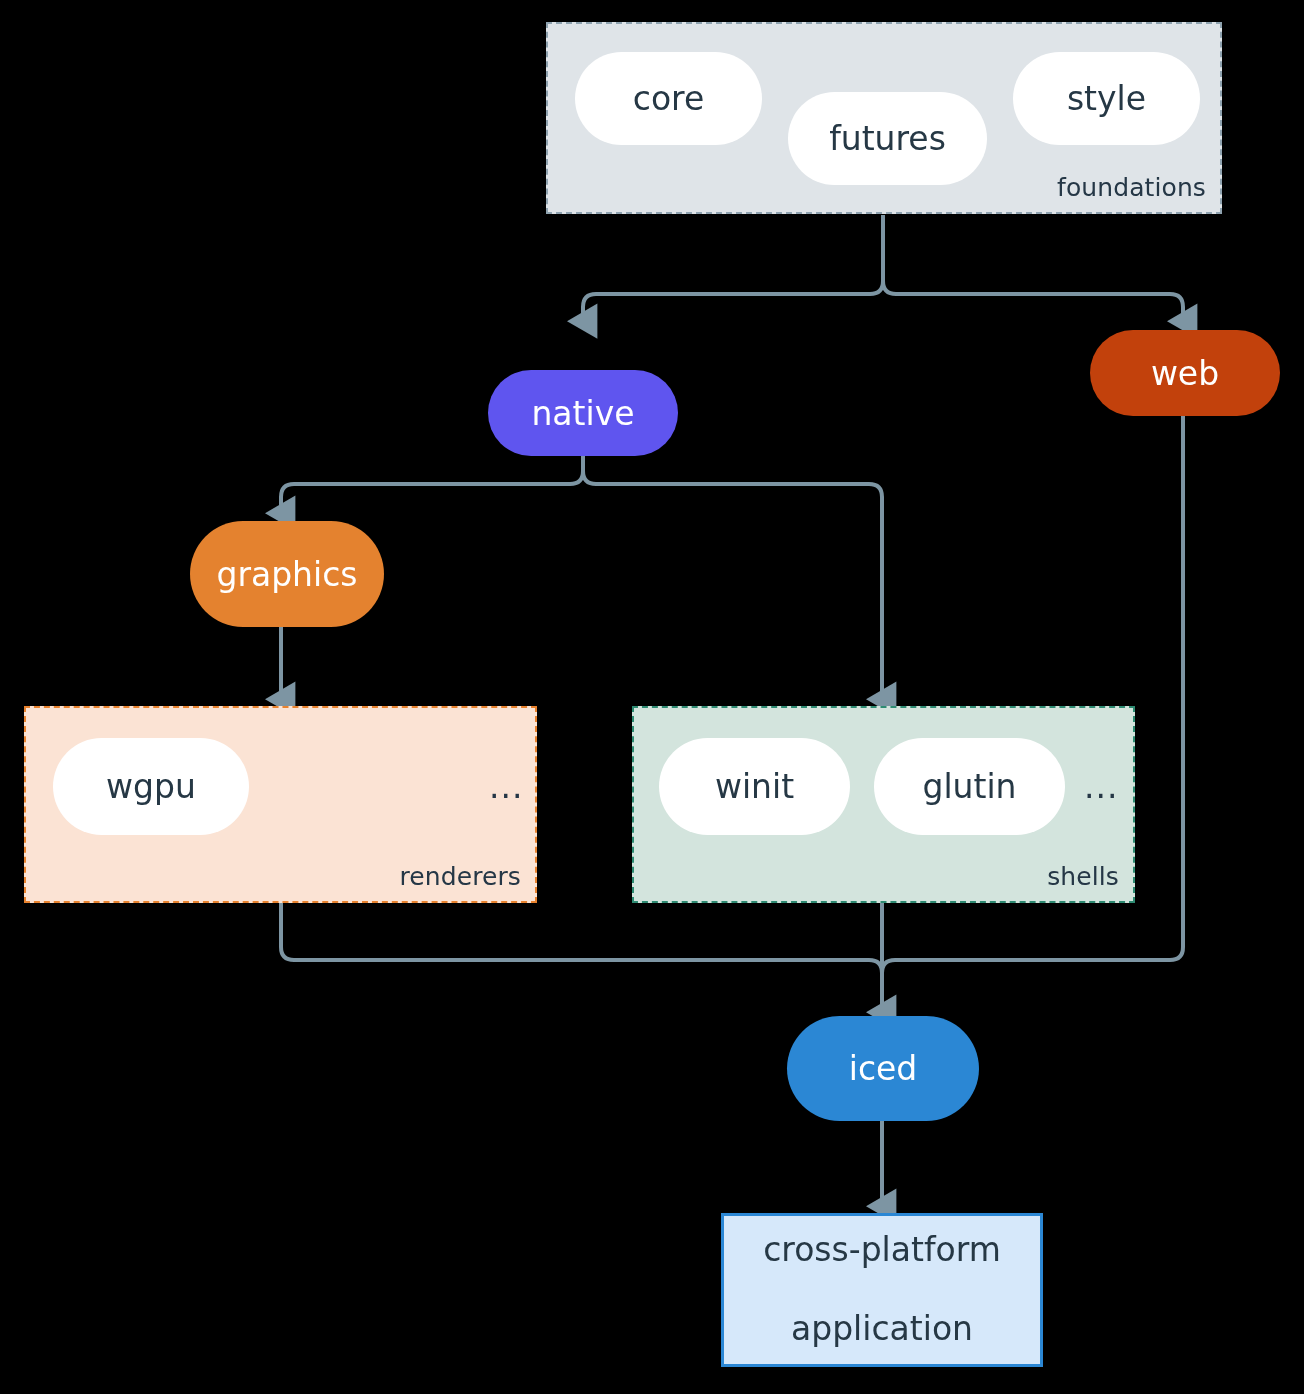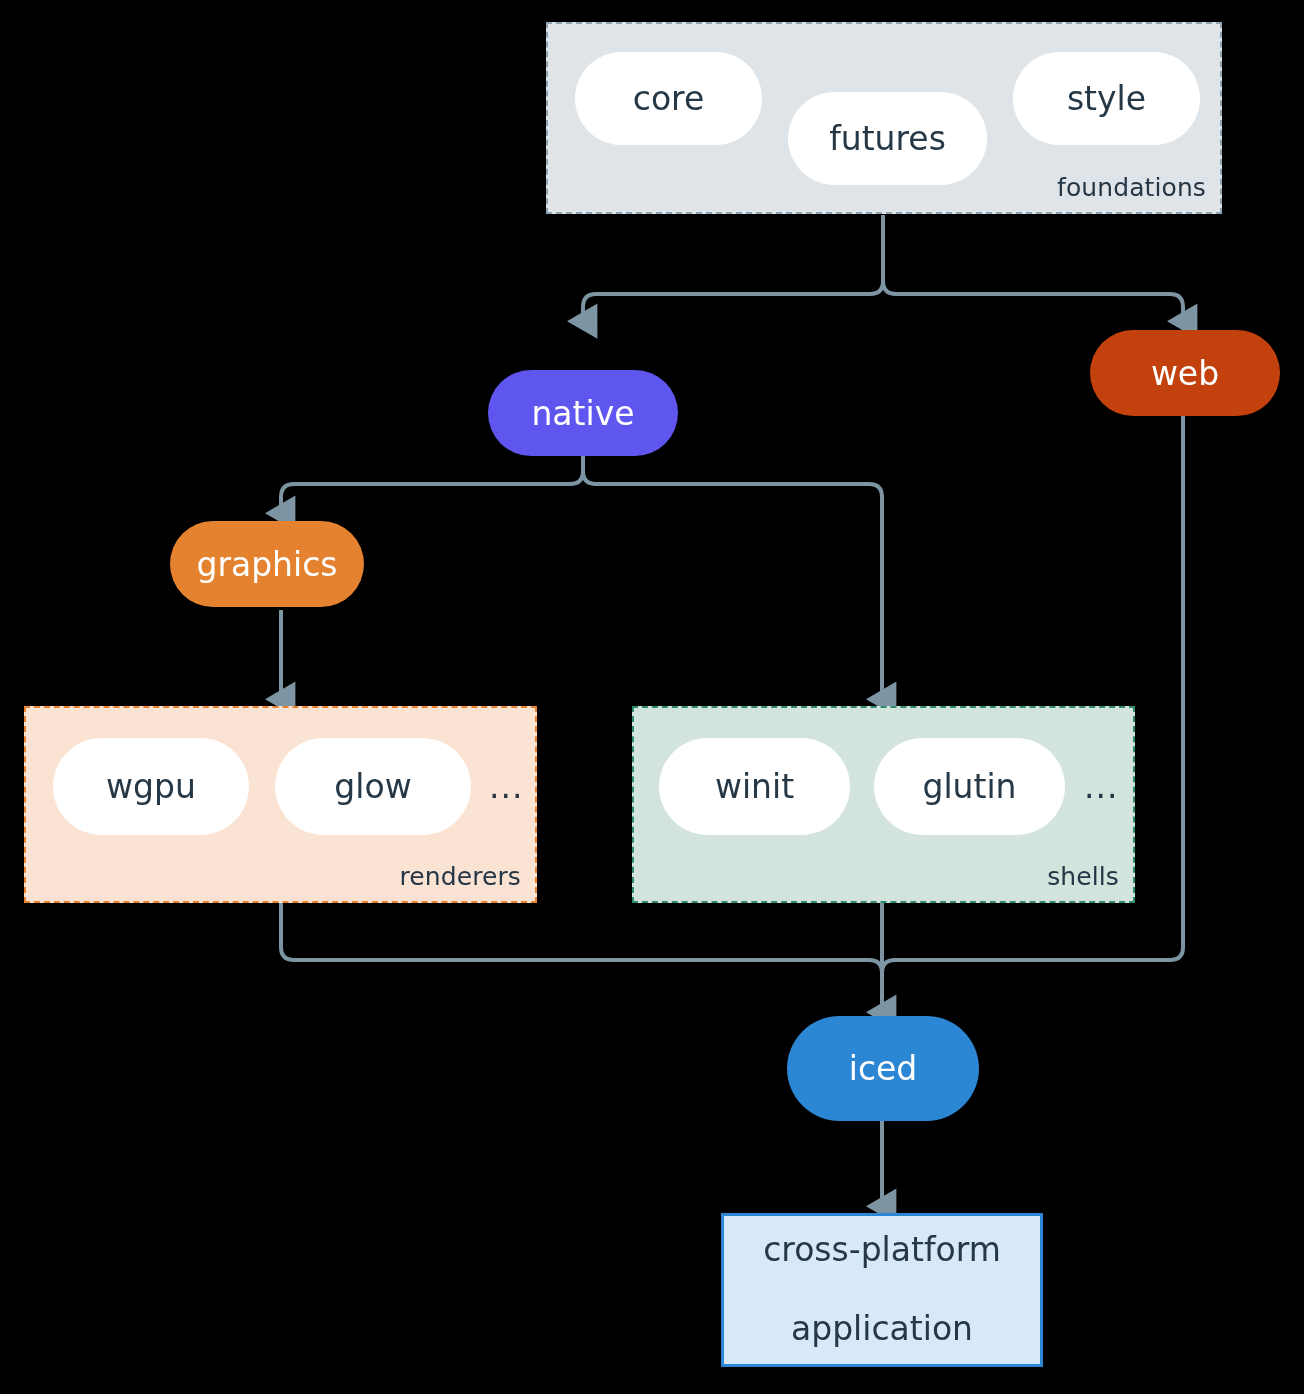--- a/index.html
+++ b/index.html
@@ -120,26 +120,25 @@
     <div class="pill pill-white" style="left:27px; top:28px; width:187px; height:93px;">core</div>
     <div class="pill pill-white" style="left:240px; top:28px; width:199px; height:93px;margin-top:40px;">futures</div>
     <div class="pill pill-white" style="left:465px; top:28px; width:187px; height:93px;">style</div>
     <div class="group-label">foundations</div>
   </div>
 
   <div class="node" style="left:488px; top:330px; width:190px; height:86px; background:#5f55ef;margin-top:40px;">native</div>
 
   <div class="node" style="left:1090px; top:330px; width:190px; height:86px; background:#c2410c;">web</div>
 
-  <div class="node" style="left:170px; top:521px; width:194px; height:86px; background:#e4822f;">graphics</div>
+  <div class="node" style="left:190px; top:521px; width:194px; height:106px; background:#e4822f;">graphics</div>
 
   <div class="group-box" style="left:24px; top:706px; width:513px; height:197px;
               background:#fbe3d4; border:2px dashed #e8822e;">
     <div class="pill pill-white" style="left:27px; top:30px; width:196px; height:97px;">wgpu</div>
-    <div class="pill pill-white" style="left:249px; top:30px; width:196px; height:97px;">glow</div>
     <div class="ellipsis" style="left:463px; top:62px;">...</div>
     <div class="group-label">renderers</div>
   </div>
 
   <div class="group-box" style="left:632px; top:706px; width:503px; height:197px;
               background:#d3e4dd; border:2px dashed #2e8b72;">
     <div class="pill pill-white" style="left:25px; top:30px; width:191px; height:97px;">winit</div>
     <div class="pill pill-white" style="left:240px; top:30px; width:191px; height:97px;">glutin</div>
     <div class="ellipsis" style="left:450px; top:62px;">...</div>
     <div class="group-label">shells</div>

